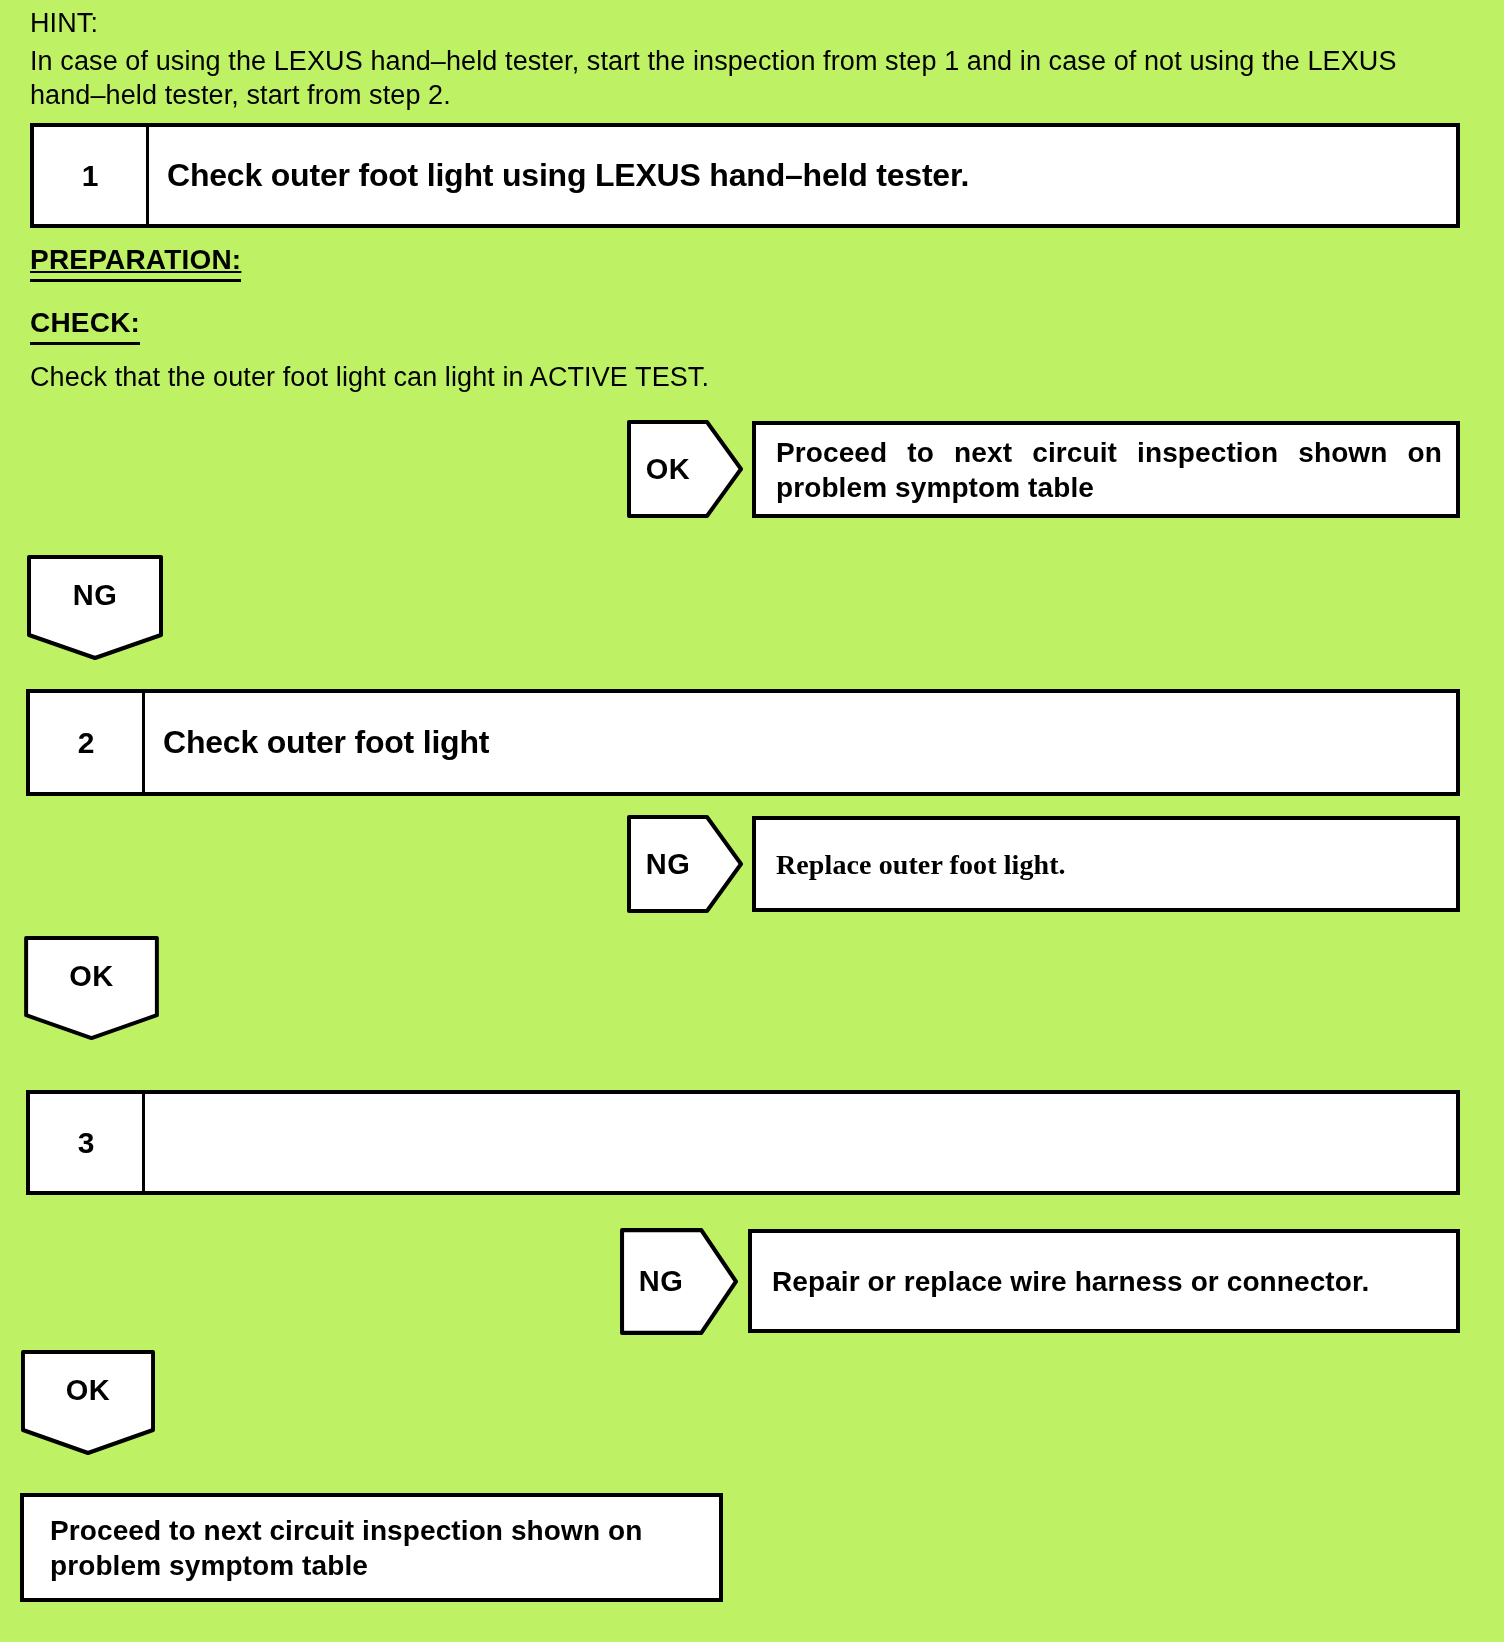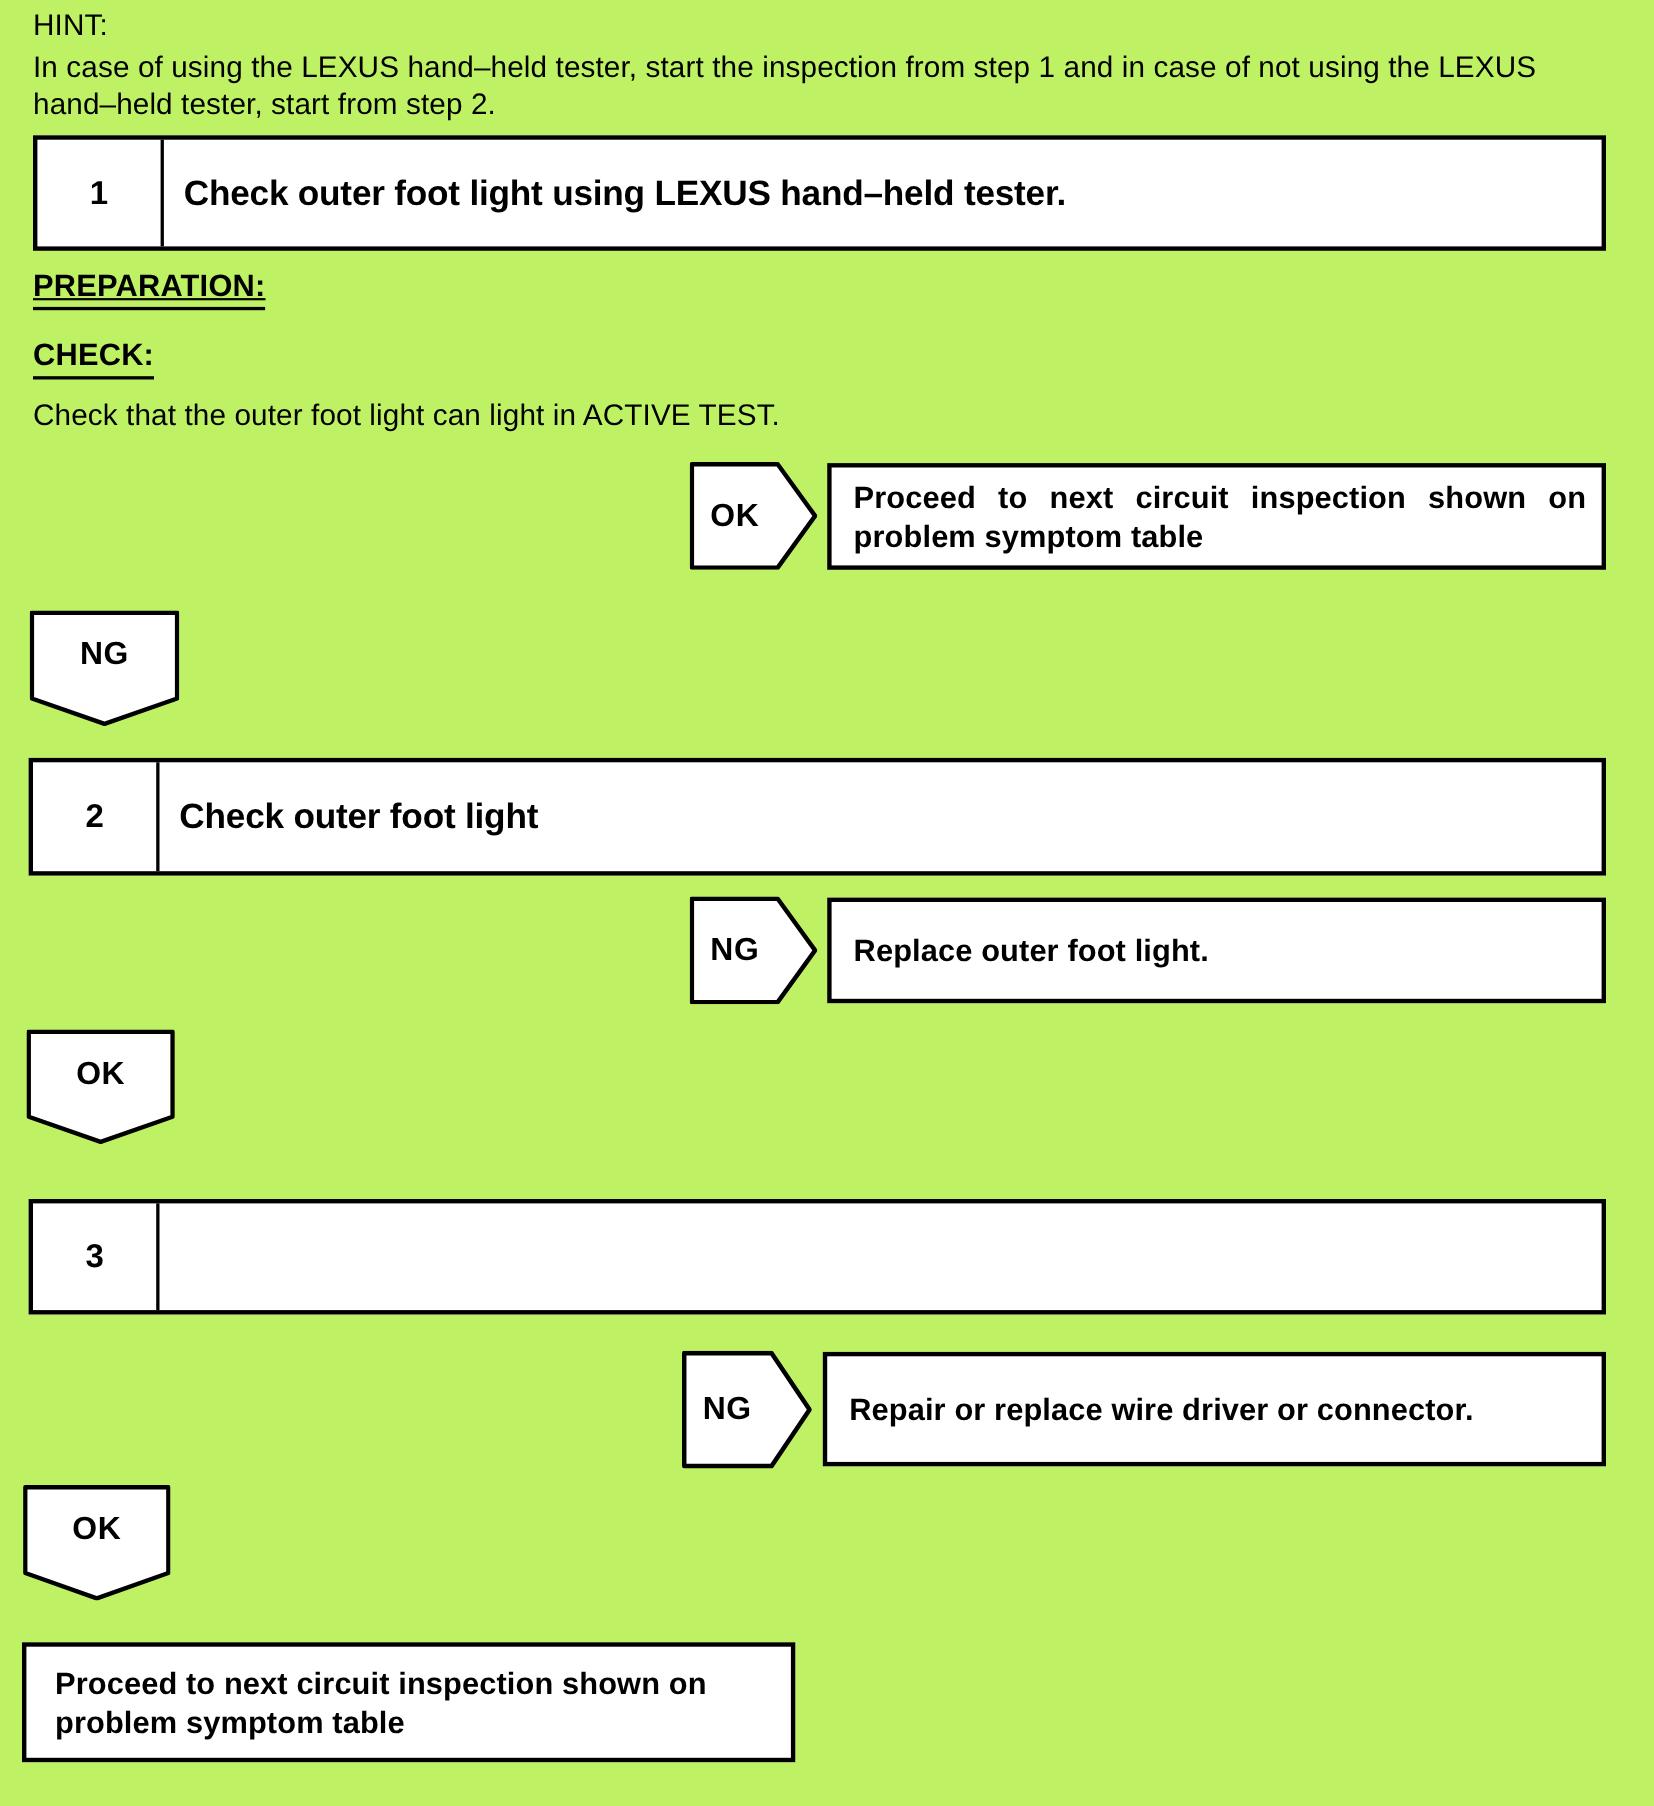--- a/index.html
+++ b/index.html
@@ -103,21 +103,21 @@
     <div class="step-num">2</div>
     <div class="step-title">Check outer foot light</div>
   </div>
 
   <div class="connector right" style="left:627px;top:815px;width:116px;height:98px;">
     <svg width="116" height="98" viewBox="0 0 116 98">
       <path d="M2,2 H80 L114,49 L80,96 H2 Z" fill="#ffffff" stroke="#000000" stroke-width="4" stroke-linejoin="round"></path>
     </svg>
     <span class="c-label">NG</span>
   </div>
-  <div class="result-box" style="left:752px;top:816px;width:708px;height:96px;">
+  <div class="result-box" style="left:752px;top:816px;width:708px;height:96px;font-family:Liberation Serif, serif;">
     <p>Replace outer foot light.</p>
   </div>
 
   <div class="connector down" style="left:24px;top:936px;width:135px;height:104px;">
     <svg width="135" height="104" viewBox="0 0 136 105">
       <path d="M2,2 H134 V80 L68,103 L2,80 Z" fill="#ffffff" stroke="#000000" stroke-width="4" stroke-linejoin="round"></path>
     </svg>
     <span class="c-label">OK</span>
   </div>
 
@@ -125,21 +125,21 @@
     <div class="step-num">3</div>
   </div>
 
   <div class="connector right" style="left:620px;top:1228px;width:118px;height:107px;">
     <svg width="118" height="107" viewBox="0 0 116 98" preserveAspectRatio="none">
       <path d="M2,2 H80 L114,49 L80,96 H2 Z" fill="#ffffff" stroke="#000000" stroke-width="4" stroke-linejoin="round"></path>
     </svg>
     <span class="c-label">NG</span>
   </div>
   <div class="result-box" style="left:748px;top:1229px;width:712px;height:104px;">
-    <p>Repair or replace wire driver or connector.</p>
+    <p>Repair or replace wire harness or connector.</p>
   </div>
 
   <div class="connector down" style="left:21px;top:1350px;width:134px;height:105px;">
     <svg width="134" height="105" viewBox="0 0 136 105" preserveAspectRatio="none">
       <path d="M2,2 H134 V80 L68,103 L2,80 Z" fill="#ffffff" stroke="#000000" stroke-width="4" stroke-linejoin="round"></path>
     </svg>
     <span class="c-label">OK</span>
   </div>
 
   <div class="final-box" style="left:20px;top:1493px;width:703px;height:109px;">

